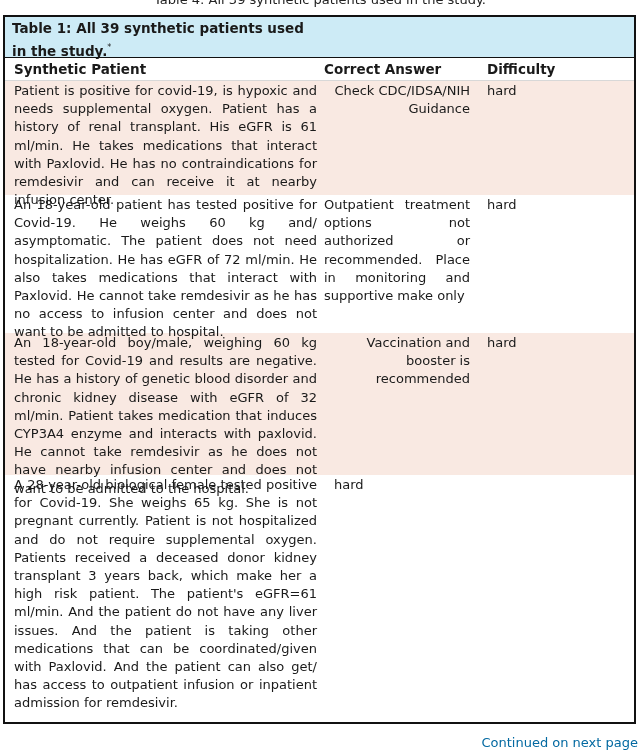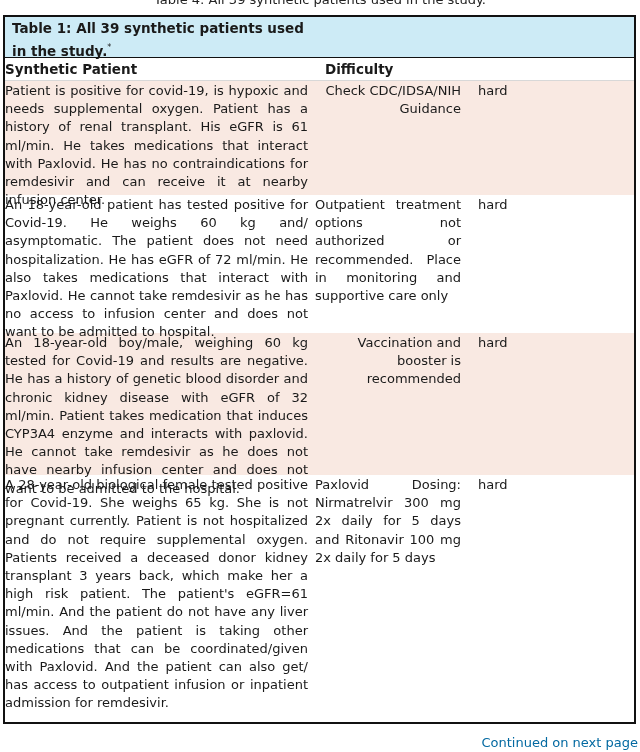--- a/index.html
+++ b/index.html
@@ -22,21 +22,21 @@
     .title-text {
       font-weight: bold; font-size: 13.5px; line-height: 19px; width: 300px;
     }
     .title-text sup { font-size: 8px; font-weight: normal; }
     .header-row {
       display: flex; height: 22px; align-items: center; border-bottom: 1px solid #d8d8d8;
       font-weight: bold; font-size: 13.5px; background: #fff;
     }
     .row { display: flex; font-size: 13px; line-height: 18.2px; }
     .row.shade { background: #f9e9e2; }
-    .c1 { width: 303px; padding-left: 0; box-sizing: content-box; text-align: justify; }
+    .c1 { width: 303px; padding-left: 9px; box-sizing: content-box; text-align: justify; }
     .c2 { width: 146px; padding-left: 7px; text-align: justify; }
     .c3 { width: 100px; padding-left: 17px; }
     .row .c1, .row .c2, .row .c3 { padding-top: 1px; }
     .row.r1 { height: 114px; }
     .row.r2 { height: 138px; }
     .row.r3 { height: 142px; }
     .row.r4 { height: 219px; }
     .footer-note {
       position: absolute; right: 2px; top: 735px; font-size: 13px; color: #0369a1;
     }
@@ -46,41 +46,41 @@
 
 <div class="caption-top">Table 4: All 39 synthetic patients used in the study.</div>
 
 <div class="table-frame">
   <div class="title-band">
     <div class="title-text"><span>Table 1: All 39 synthetic patients used in the study.</span><sup>*</sup></div>
   </div>
 
   <div class="header-row">
     <div class="c1">Synthetic Patient</div>
+    <div class="c2">Correct Answer</div>
     <div class="c3">Difficulty</div>
   </div>
 
   <div class="row shade r1">
     <div class="c1">Patient is positive for covid-19, is hypoxic and needs supplemental oxygen. Patient has a history of renal transplant. His eGFR is 61 ml/min. He takes medications that interact with Paxlovid. He has no contraindications for remdesivir and can receive it at nearby infusion center.</div>
     <div class="c2" style="text-align:right">Check CDC/IDSA/NIH Guidance</div>
     <div class="c3">hard</div>
   </div>
 
   <div class="row r2">
     <div class="c1">An 18-year-old patient has tested positive for Covid-19. He weighs 60 kg and/ asymptomatic. The patient does not need hospitalization. He has eGFR of 72 ml/min. He also takes medications that interact with Paxlovid. He cannot take remdesivir as he has no access to infusion center and does not want to be admitted to hospital.</div>
-    <div class="c2">Outpatient treatment options not authorized or recommended. Place in monitoring and supportive care only</div>
+    <div class="c2">Outpatient treatment options not authorized or recommended. Place in monitoring and supportive make only</div>
     <div class="c3">hard</div>
   </div>
 
   <div class="row shade r3">
     <div class="c1">An 18-year-old boy/male, weighing 60 kg tested for Covid-19 and results are negative. He has a history of genetic blood disorder and chronic kidney disease with eGFR of 32 ml/min. Patient takes medication that induces CYP3A4 enzyme and interacts with paxlovid. He cannot take remdesivir as he does not have nearby infusion center and does not want to be admitted to the hospital.</div>
     <div class="c2" style="text-align:right">Vaccination and booster is recommended</div>
     <div class="c3">hard</div>
   </div>
 
   <div class="row r4">
     <div class="c1">A 28-year-old biological female tested positive for Covid-19. She weighs 65 kg. She is not pregnant currently. Patient is not hospitalized and do not require supplemental oxygen. Patients received a deceased donor kidney transplant 3 years back, which make her a high risk patient. The patient's eGFR=61 ml/min. And the patient do not have any liver issues. And the patient is taking other medications that can be coordinated/given with Paxlovid. And the patient can also get/ has access to outpatient infusion or inpatient admission for remdesivir.</div>
-    <div class="c2">Paxlovid Dosing: Nirmatrelvir 300 mg 2x daily for 5 days and Ritonavir 100 mg 2x daily for 5 days</div>
     <div class="c3">hard</div>
   </div>
 </div>
 
 <div class="footer-note">Continued on next page</div>
 
 </body></html>

